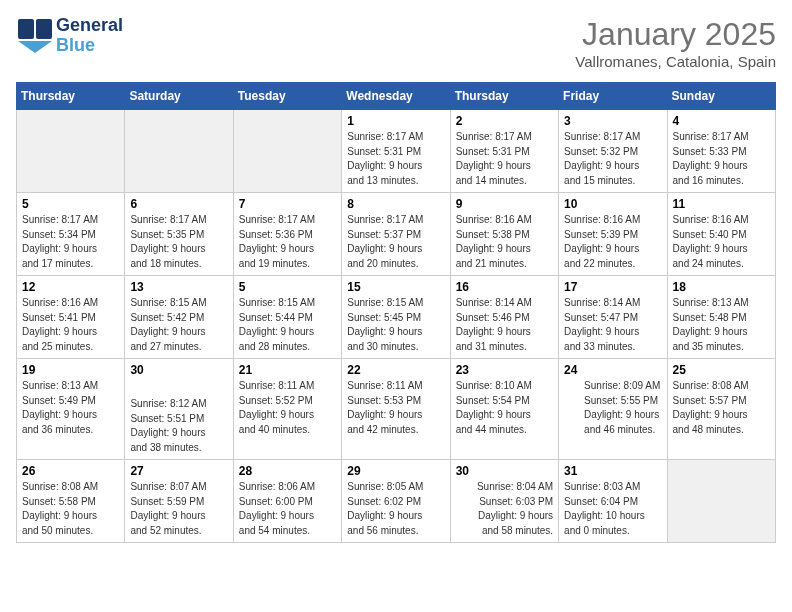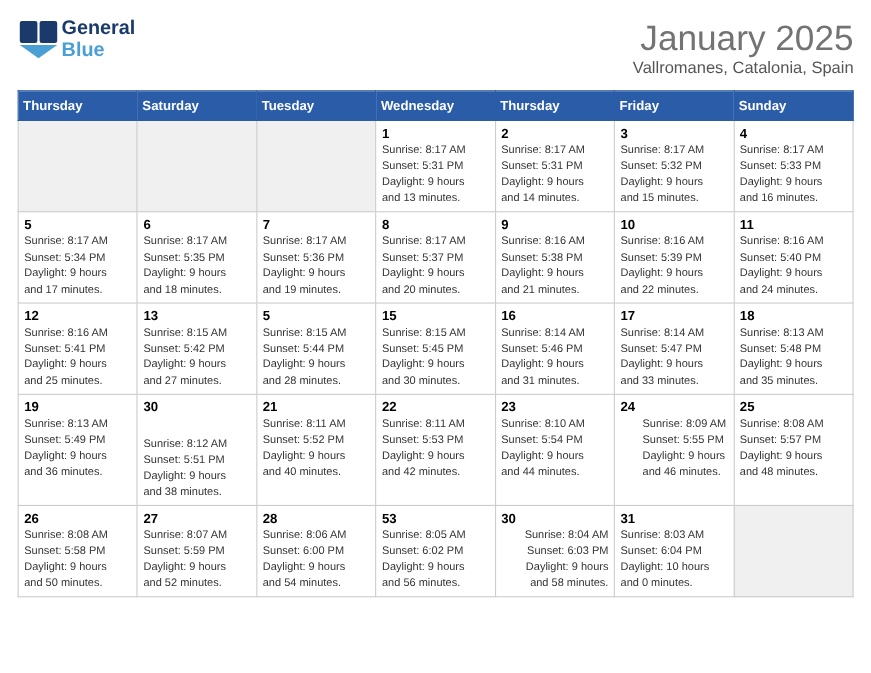--- a/index.html
+++ b/index.html
@@ -316,21 +316,21 @@
 and 52 minutes.</div>
         </td>
         <td>
           <div class="day-num">28</div>
           <div class="day-detail" style="white-space: pre-line;">Sunrise: 8:06 AM
 Sunset: 6:00 PM
 Daylight: 9 hours
 and 54 minutes.</div>
         </td>
         <td>
-          <div class="day-num">53</div>
+          <div class="day-num">29</div>
           <div class="day-detail" style="white-space: pre-line;">Sunrise: 8:05 AM
 Sunset: 6:02 PM
 Daylight: 9 hours
 and 56 minutes.</div>
         </td>
         <td>
           <div class="day-num">30</div>
           <div class="day-detail" style="white-space: pre-line; text-align: right;">Sunrise: 8:04 AM
 Sunset: 6:03 PM
 Daylight: 9 hours

